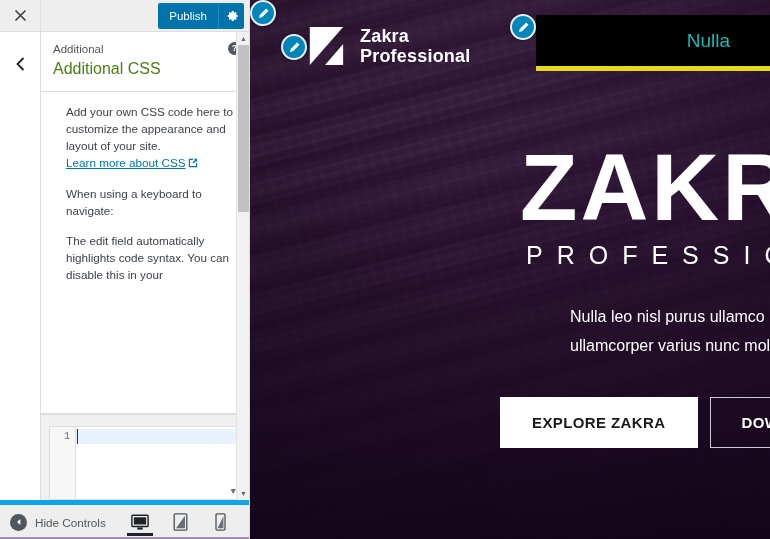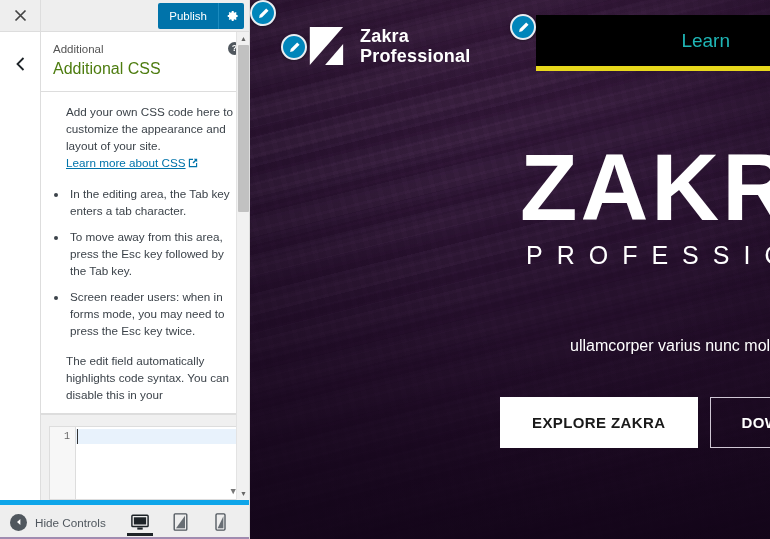--- a/index.html
+++ b/index.html
@@ -395,25 +395,21 @@
 
         <div class="cz-desc">
           <p>
             <span>Add your own CSS code here to customize the appearance and layout of your site.</span>
             <br>
             <a href="#">Learn more about CSS</a><span class="ext-icon"><svg width="10" height="10" viewBox="0 0 12 12" aria-hidden="true">
                   <path d="M1 1h5v1.4H2.4v7.2H9.6V6H11v5H1z" fill="#0073aa"></path>
                   <path d="M7 1h4v4L9.6 3.6 6.6 6.6 5.4 5.4l3-3z" fill="#0073aa"></path>
                 </svg></span>
           </p>
-          <ul>
-            <li>In the editing area, the Tab key enters a tab character.</li>
-            <li>To move away from this area, press the Esc key followed by the Tab key.</li>
-            <li>Screen reader users: when in forms mode, you may need to press the Esc key twice.</li>
-          </ul>
+          <p>When using a keyboard to navigate:</p>
           <p>
             <span>The edit field automatically highlights code syntax. You can disable this in your </span>
           </p>
 
         </div>
 
         <div class="cz-editor-wrap">
           <div class="cz-editor">
             <div class="cz-gutter">
               <div>1</div>
@@ -481,29 +477,29 @@
           <path d="M4 1 H40 L4 41 H40" fill="none"></path>
           <path d="M5 1 H40 L5 41 Z" fill="#ffffff"></path>
           <path d="M21 41 H40 L40 19 Z" fill="#ffffff"></path>
         </svg>
         <div class="pv-brandtext">
           <div class="pv-brand-line1">Zakra</div>
           <div class="pv-brand-line2">Professional</div>
         </div>
       </div>
       <nav class="pv-nav">
-        <span class="pv-nav-item">Learn</span>
+        <span class="pv-nav-item">Nulla</span>
       </nav>
     </div>
 
     <div class="pv-hero">
       <div class="pv-hero-title">ZAKRA</div>
       <div class="pv-hero-sub">PROFESSIONAL</div>
       <div class="pv-hero-p">
-        <br>
+        <span>Nulla leo nisl purus ullamco</span><br>
         <span>ullamcorper varius nunc mollis</span>
       </div>
       <div class="pv-hero-btns">
         <button class="pv-btn-solid">EXPLORE ZAKRA</button>
         <button class="pv-btn-outline">DOWNLOAD</button>
       </div>
     </div>
 
     <div class="pv-pencil pencil-a">
       <svg width="13" height="13" viewBox="0 0 16 16" aria-hidden="true">

